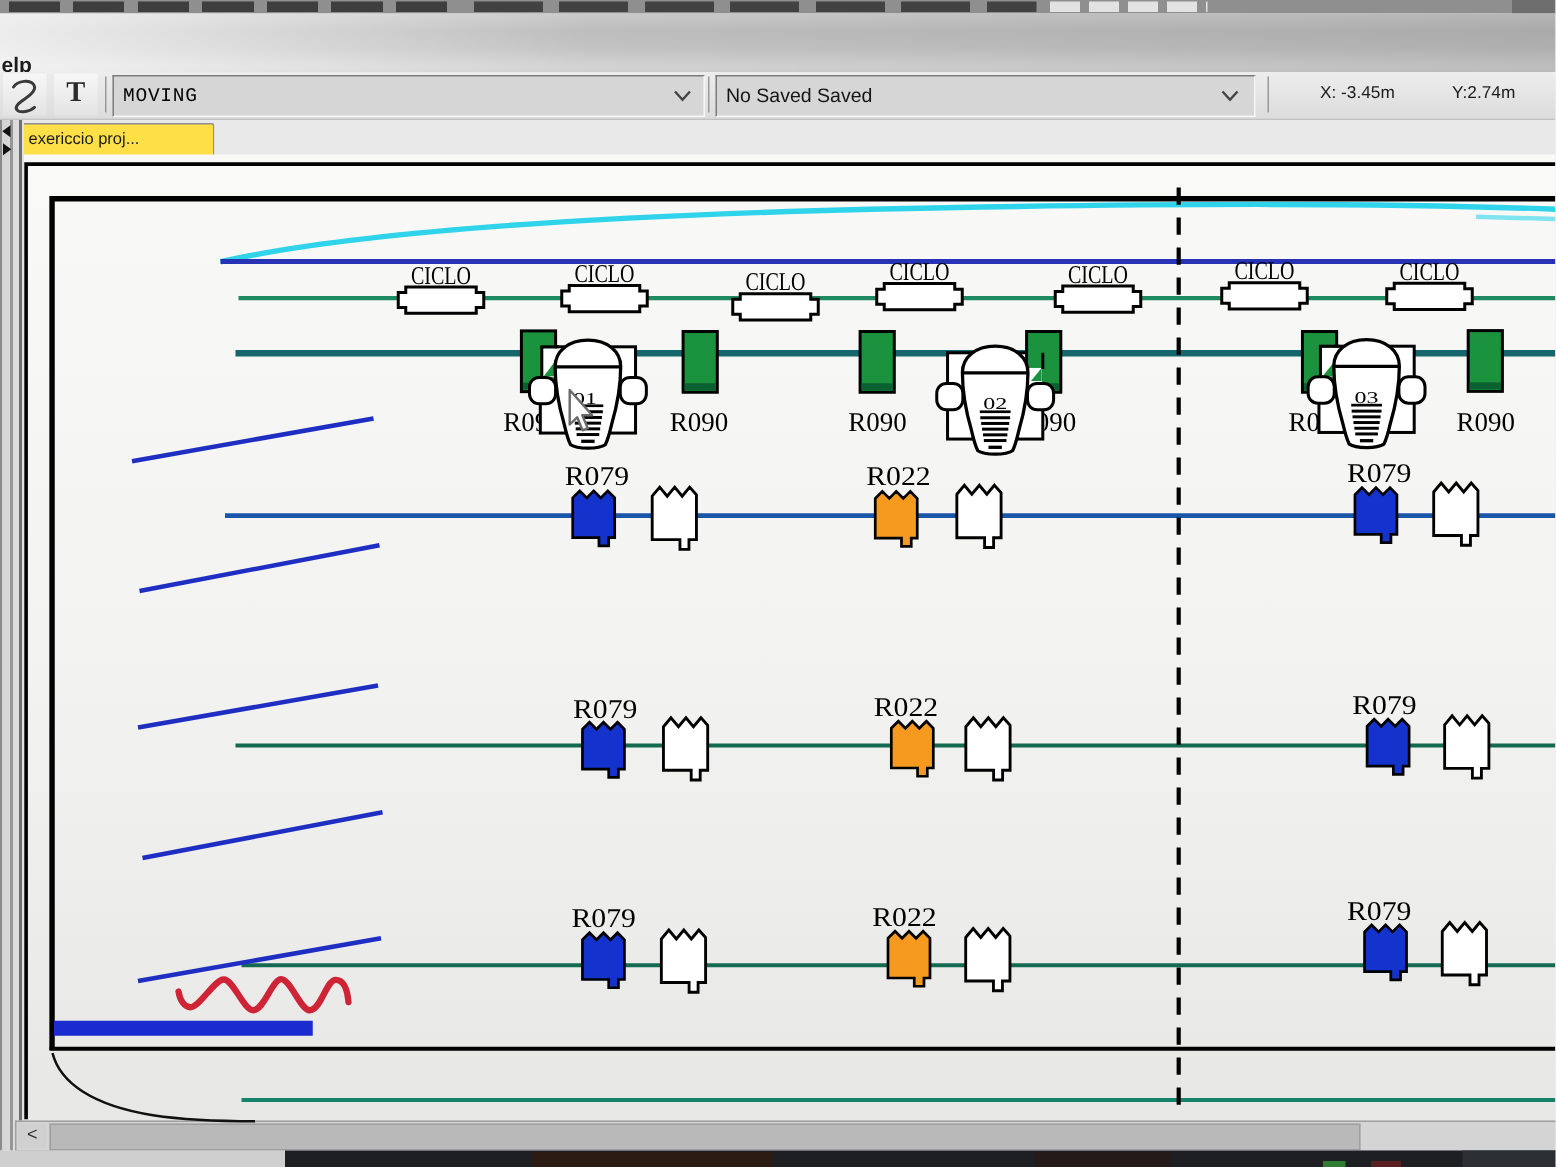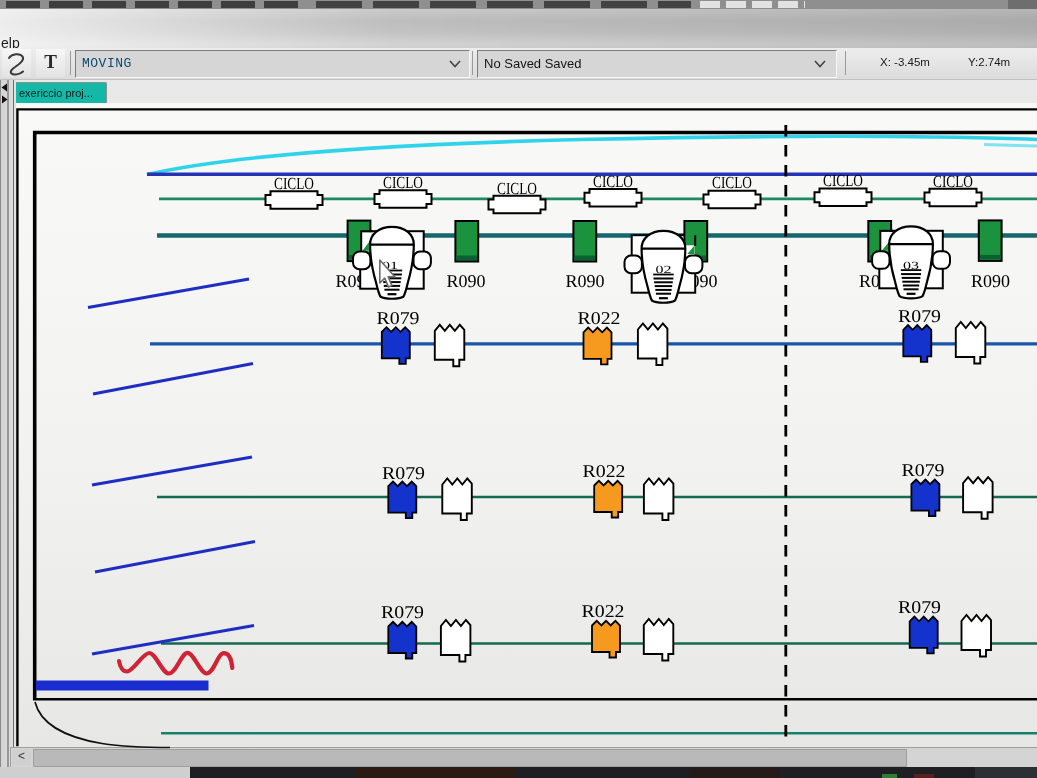--- a/index.html
+++ b/index.html
@@ -6,38 +6,38 @@
   body{width:1037px;height:778px;position:relative;overflow:hidden;
        font-family:"Liberation Sans", sans-serif;background:#efefee;}
   .abs{position:absolute;}
   
   #topstrip{left:0;top:0;width:1037px;height:9px;background:#8f8f8f;overflow:hidden;}
   
   #band{left:0;top:9px;width:1037px;height:39px;
       background:linear-gradient(to bottom,#cacaca 0%,#bdbdbd 30%,#c3c3c3 60%,#d3d3d3 90%,#cfcfcf 100%);}
   #band .shade{position:absolute;left:0;top:0;width:100%;height:100%;
       background:linear-gradient(to right,rgba(255,255,255,0.72),rgba(255,255,255,0) 38%,rgba(0,0,0,0.10));}
-  #menuHelp{left:1px;top:26px;font-size:14px;color:#1c1c1c;}
+  #menuHelp{left:1px;top:26px;font-size:14px;color:#1c1c1c;font-weight:bold;}
   
   #toolbar{left:0;top:48px;width:1037px;height:31px;
       background:linear-gradient(to bottom,#ededed,#dcdcdc);border-bottom:1px solid #c2c2c2;}
   .tbtn{position:absolute;top:1px;width:29px;height:28px;background:linear-gradient(to bottom,#f7f7f7,#e3e3e3);}
   #combo1{position:absolute;left:75px;top:2px;width:393px;height:26px;background:#d6d6d6;
       border-top:1px solid #7d7d7d;border-left:1px solid #7d7d7d;
       border-bottom:1px solid #f7f7f7;border-right:1px solid #f7f7f7;}
   #combo2{position:absolute;left:477px;top:2px;width:358px;height:26px;background:#d6d6d6;
       border-top:1px solid #7d7d7d;border-left:1px solid #7d7d7d;
       border-bottom:1px solid #f7f7f7;border-right:1px solid #f7f7f7;}
   .cotext{position:absolute;left:6px;top:5px;font-size:13px;color:#151515;}
   .sep{position:absolute;top:3px;width:1px;height:24px;background:#9a9a9a;}
   #xy{position:absolute;left:880px;top:8px;width:160px;height:14px;font-size:11.5px;color:#1a1a1a;}
   
   #tabstrip{left:0;top:80px;width:1037px;height:23px;background:#e9e9e9;}
-  #tab1{position:absolute;left:10px;top:2px;width:95px;height:21px;background:#14b8a6;
-      border:1px solid #8f8f8f;border-bottom:none;border-radius:2px 2px 0 0;}
+  #tab1{position:absolute;left:10px;top:2px;width:95px;height:21px;background:#fde047;
+      border:1px solid #8f8f8f;border-bottom:none;border-radius:2px 2px 0 0;padding-left:36px;}
   #tab1 span{position:absolute;left:8px;top:4px;font-size:11px;color:#1b1b1b;white-space:nowrap;}
   
   #canvas{left:0;top:103px;width:1037px;height:644px;
       background:linear-gradient(to bottom,#f9f9f8 0%,#f2f2f1 55%,#e7e7e6 100%);}
   
   #leftedge{left:0;top:80px;width:16px;height:687px;background:linear-gradient(to right,#8a8a8a 0,#8a8a8a 1.5px,#d4d4d4 1.5px,#d8d8d8 7px,#979797 7px,#979797 9px,#dcdcdc 9px,#dddddd 13px,#6f6f6f 13px,#6f6f6f 14.5px,#e2e2e2 14.5px);}
   
   #hscroll{left:10px;top:747px;width:1027px;height:19px;background:#d4d4d4;border:1px solid #a0a0a0;border-right:none;}
   #hthumb{position:absolute;left:22px;top:1px;width:872px;height:16px;background:#b9b9b9;border:1px solid #9f9f9f;}
   #harrow{position:absolute;left:1px;top:1px;width:19px;height:16px;background:#d0d0d0;color:#333;
@@ -59,21 +59,21 @@
   </div>
   <div class="abs" id="toolbar">
     <div class="tbtn" style="left:2px;">
       <svg width="29" height="28" viewBox="0 0 29 28">
         <path d="M 7,9 C 10,4.5 18,4 20.5,7.5 C 22.5,10.5 19,14 14.5,17 C 10,20 7.5,22.5 9.5,24.5 C 11.5,26.5 18,25.5 21,22.5" fill="none" stroke="#3a3a3a" stroke-width="2" stroke-linecap="round"></path>
       </svg>
     </div>
     <div class="tbtn" style="left:36px;font-family:'Liberation Serif',serif;font-weight:bold;font-size:19px;color:#2b2b2b;text-align:center;line-height:26px;">T</div>
     <div class="sep" style="left:70px;"></div>
     <div id="combo1">
-      <span class="cotext" style="font-family:'Liberation Mono',monospace;font-size:13px;letter-spacing:0.5px;color:#0c4a6e;">MOVING</span>
+      <span class="cotext" style="font-family:'Liberation Mono',monospace;font-size:13px;letter-spacing:0.5px;color:#000000;">MOVING</span>
       <svg width="12" height="8" viewBox="0 0 12 8" style="position:absolute;right:8px;top:9px;">
         <path d="M1,1 L6,6.5 L11,1" fill="none" stroke="#444" stroke-width="1.6"></path>
       </svg>
     </div>
     <div class="sep" style="left:472px;"></div>
     <div id="combo2">
       <span class="cotext">No Saved Saved</span>
       <svg width="12" height="8" viewBox="0 0 12 8" style="position:absolute;right:10px;top:9px;">
         <path d="M1,1 L6,6.5 L11,1" fill="none" stroke="#444" stroke-width="1.6"></path>
       </svg>

